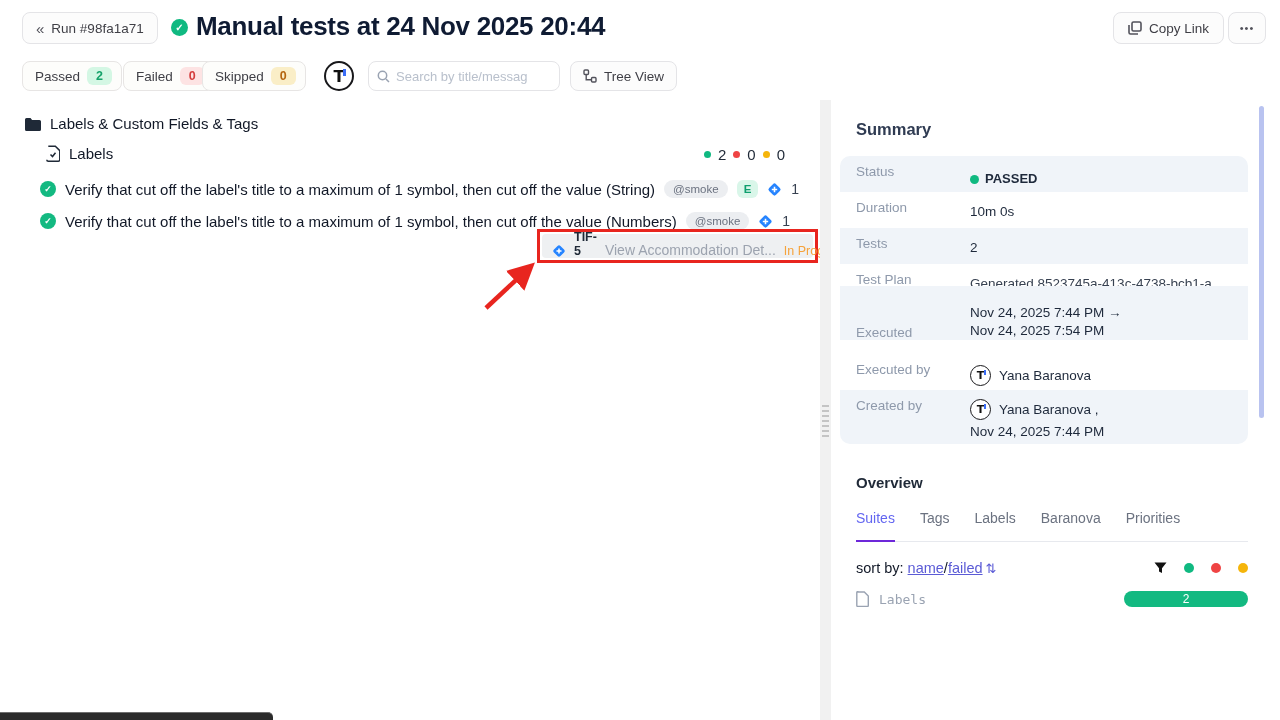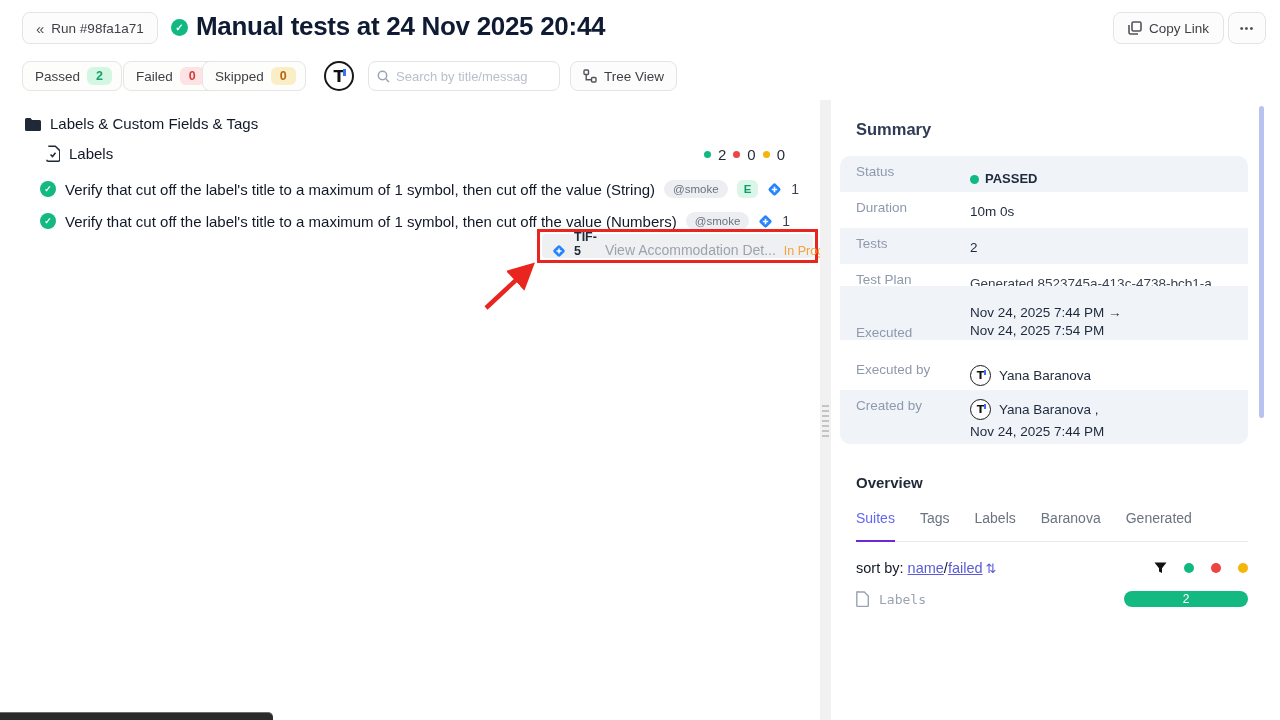--- a/index.html
+++ b/index.html
@@ -304,21 +304,21 @@
         <div style="margin-top:3px;">Nov 24, 2025 7:44 PM</div>
       </div>
     </div>
 
     <div class="sb-heading" style="top:374px; font-size:15px; color:#1f2937;">Overview</div>
     <div class="tabs">
       <span class="tab active">Suites</span>
       <span class="tab">Tags</span>
       <span class="tab">Labels</span>
       <span class="tab">Baranova</span>
-      <span class="tab">Generated</span>
+      <span class="tab">Priorities</span>
     </div>
 
     <div class="sort-row">
       <span>sort by:</span>&nbsp;
       <a class="sort-link" href="#">name</a>
       <span>/</span>
       <a class="sort-link" href="#">failed</a>
       <span class="sort-icon">⇅</span>
       <span class="sort-right">
         <span>

